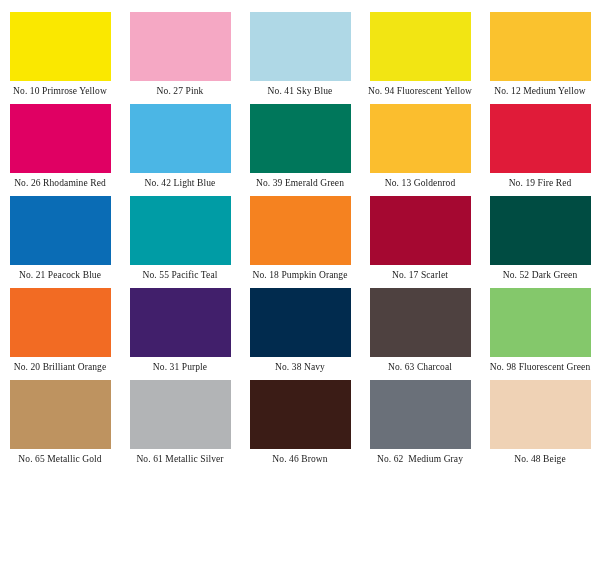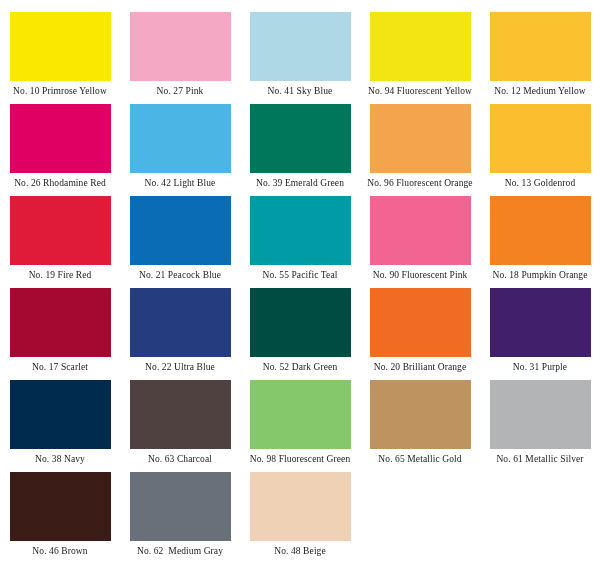--- a/index.html
+++ b/index.html
@@ -92,54 +92,42 @@
       </div>
       <div class="swatch-cell">
         <div class="swatch-chip" style="background-color: rgb(75, 182, 229);"></div>
         <div class="swatch-label">No. 42 Light Blue</div>
       </div>
       <div class="swatch-cell">
         <div class="swatch-chip" style="background-color: rgb(0, 119, 91);"></div>
         <div class="swatch-label">No. 39 Emerald Green</div>
       </div>
       <div class="swatch-cell">
-        <div class="swatch-chip" style="background-color: rgb(245, 164, 78);"></div>
-        <div class="swatch-label">No. 96 Fluorescent Orange</div>
-      </div>
-      <div class="swatch-cell">
         <div class="swatch-chip" style="background-color: rgb(251, 190, 46);"></div>
         <div class="swatch-label">No. 13 Goldenrod</div>
       </div>
       <div class="swatch-cell">
         <div class="swatch-chip" style="background-color: rgb(224, 27, 57);"></div>
         <div class="swatch-label">No. 19 Fire Red</div>
       </div>
       <div class="swatch-cell">
         <div class="swatch-chip" style="background-color: rgb(10, 108, 181);"></div>
         <div class="swatch-label">No. 21 Peacock Blue</div>
       </div>
       <div class="swatch-cell">
         <div class="swatch-chip" style="background-color: rgb(0, 156, 165);"></div>
         <div class="swatch-label">No. 55 Pacific Teal</div>
       </div>
       <div class="swatch-cell">
-        <div class="swatch-chip" style="background-color: rgb(242, 100, 146);"></div>
-        <div class="swatch-label">No. 90 Fluorescent Pink</div>
-      </div>
-      <div class="swatch-cell">
         <div class="swatch-chip" style="background-color: rgb(245, 130, 32);"></div>
         <div class="swatch-label">No. 18 Pumpkin Orange</div>
       </div>
       <div class="swatch-cell">
         <div class="swatch-chip" style="background-color: rgb(165, 8, 49);"></div>
         <div class="swatch-label">No. 17 Scarlet</div>
-      </div>
-      <div class="swatch-cell">
-        <div class="swatch-chip" style="background-color: rgb(37, 61, 127);"></div>
-        <div class="swatch-label">No. 22 Ultra Blue</div>
       </div>
       <div class="swatch-cell">
         <div class="swatch-chip" style="background-color: rgb(0, 76, 66);"></div>
         <div class="swatch-label">No. 52 Dark Green</div>
       </div>
       <div class="swatch-cell">
         <div class="swatch-chip" style="background-color: rgb(242, 107, 35);"></div>
         <div class="swatch-label">No. 20 Brilliant Orange</div>
       </div>
       <div class="swatch-cell">

